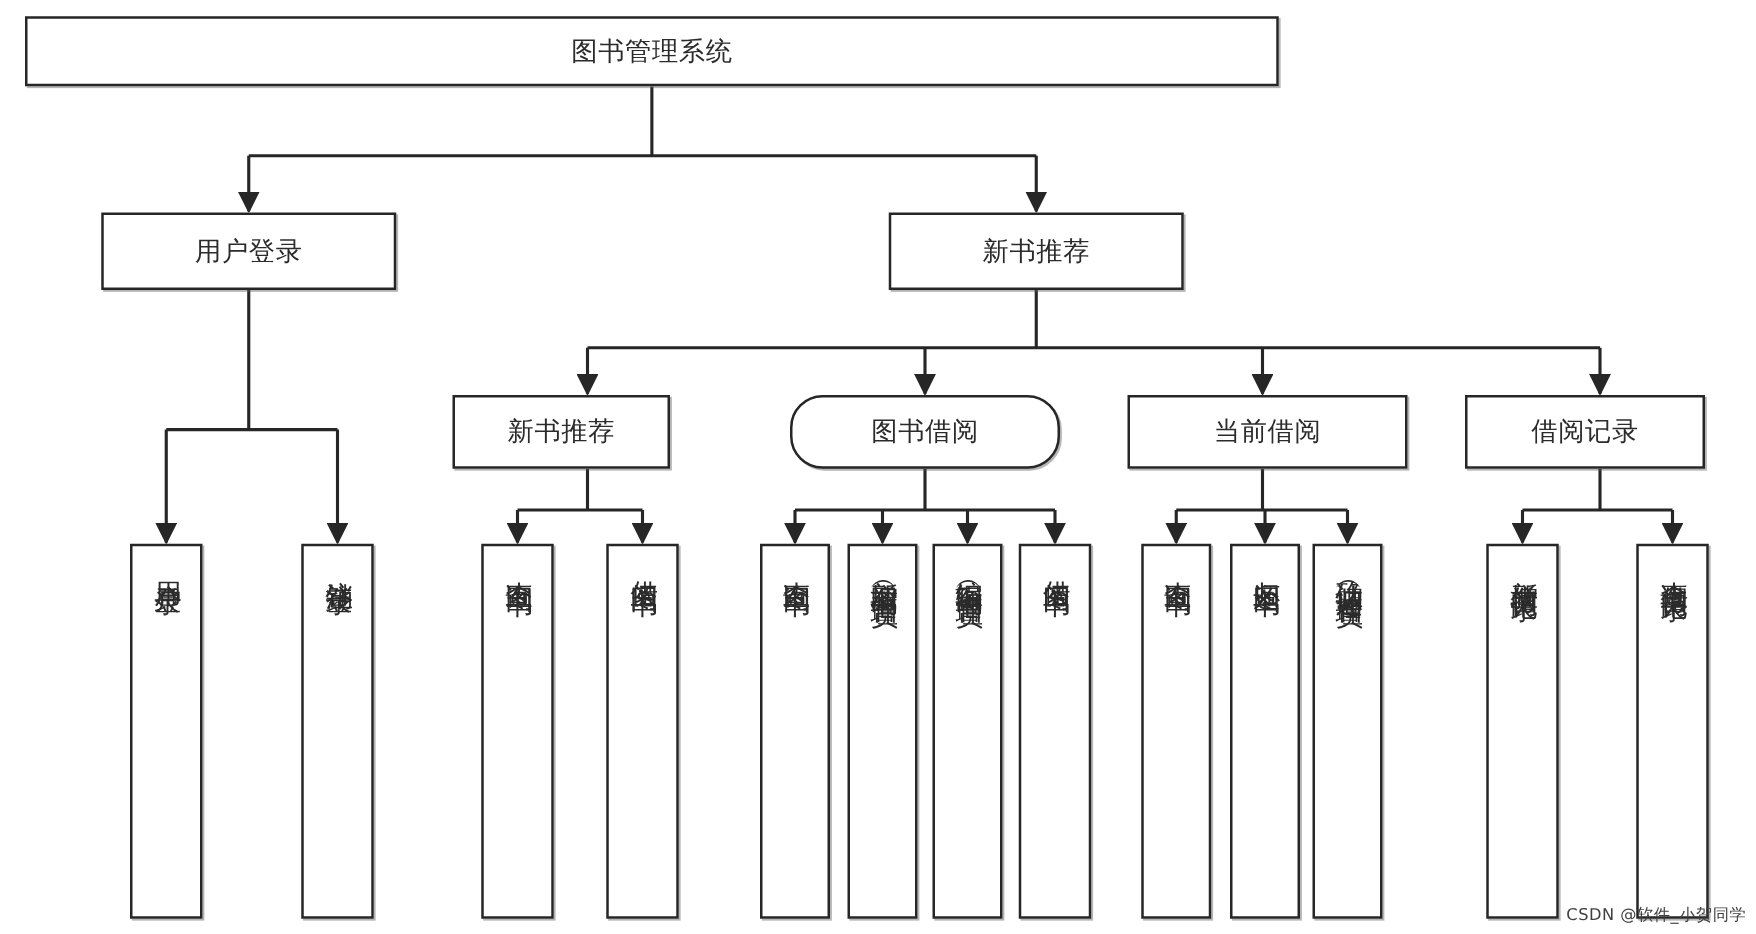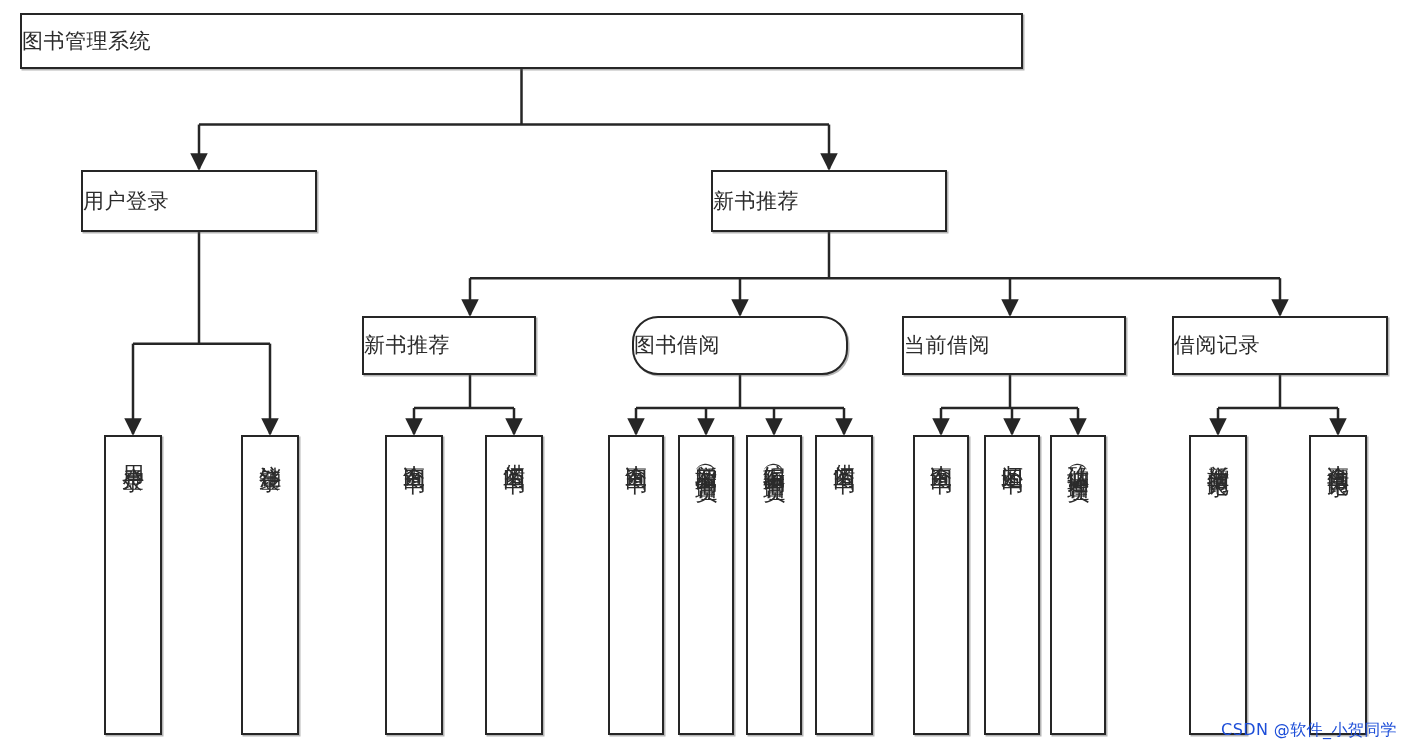--- a/index.html
+++ b/index.html
@@ -24,20 +24,21 @@
     pointer-events: none;
   }
   .node {
     position: absolute;
     box-sizing: border-box;
     border: 2px solid #262626;
     background: #ffffff;
     box-shadow: 1.5px 1.5px 0 rgba(90,90,90,0.45);
     display: flex;
     align-items: center;
+    justify-content: center;
   }
   .node .label {
     color: #2b2b2b;
     font-size: 21px;
     line-height: 1.18;
     letter-spacing: 0.5px;
     white-space: nowrap;
     text-align: center;
   }
   .node.root .label { font-size: 21px; }
@@ -51,22 +52,22 @@
     text-orientation: upright;
     font-size: 22px;
     line-height: 1.12;
     letter-spacing: 2.5px;
     white-space: nowrap;
   }
   .watermark {
     position: absolute;
     right: 8px;
     bottom: 6px;
-    color: #1d4ed8;
-    font-size: 16px;
+    color: #404040;
+    font-size: 13px;
     letter-spacing: 0.4px;
     white-space: nowrap;
   }
 </style>
 </head>
 <body>
 
 <div id="canvas">
 
   <svg id="wires" viewBox="0 0 1405 747" xmlns="http://www.w3.org/2000/svg">
@@ -124,21 +125,21 @@
       </div>
       <div class="node branch" style="left: 362px; top: 316px; width: 174px; height: 59px;">
         <span class="label">新书推荐</span>
       </div>
       <div class="node branch" style="left: 632px; top: 316px; width: 216px; height: 59px; border-radius: 26px;">
         <span class="label">图书借阅</span>
       </div>
       <div class="node branch" style="left: 902px; top: 316px; width: 224px; height: 59px;">
         <span class="label">当前借阅</span>
       </div>
-      <div class="node branch" style="left: 1172px; top: 316px; width: 216px; height: 59px;">
+      <div class="node branch" style="left: 1172px; top: 316px; width: 192px; height: 59px;">
         <span class="label">借阅记录</span>
       </div>
       <div class="node leaf" style="left: 104px; top: 435px; width: 58px; height: 300px;">
         <span class="label">用户登录</span>
       </div>
       <div class="node leaf" style="left: 241px; top: 435px; width: 58px; height: 300px;">
         <span class="label">注销登录</span>
       </div>
       <div class="node leaf" style="left: 385px; top: 435px; width: 58px; height: 300px;">
         <span class="label">查询图书</span>

